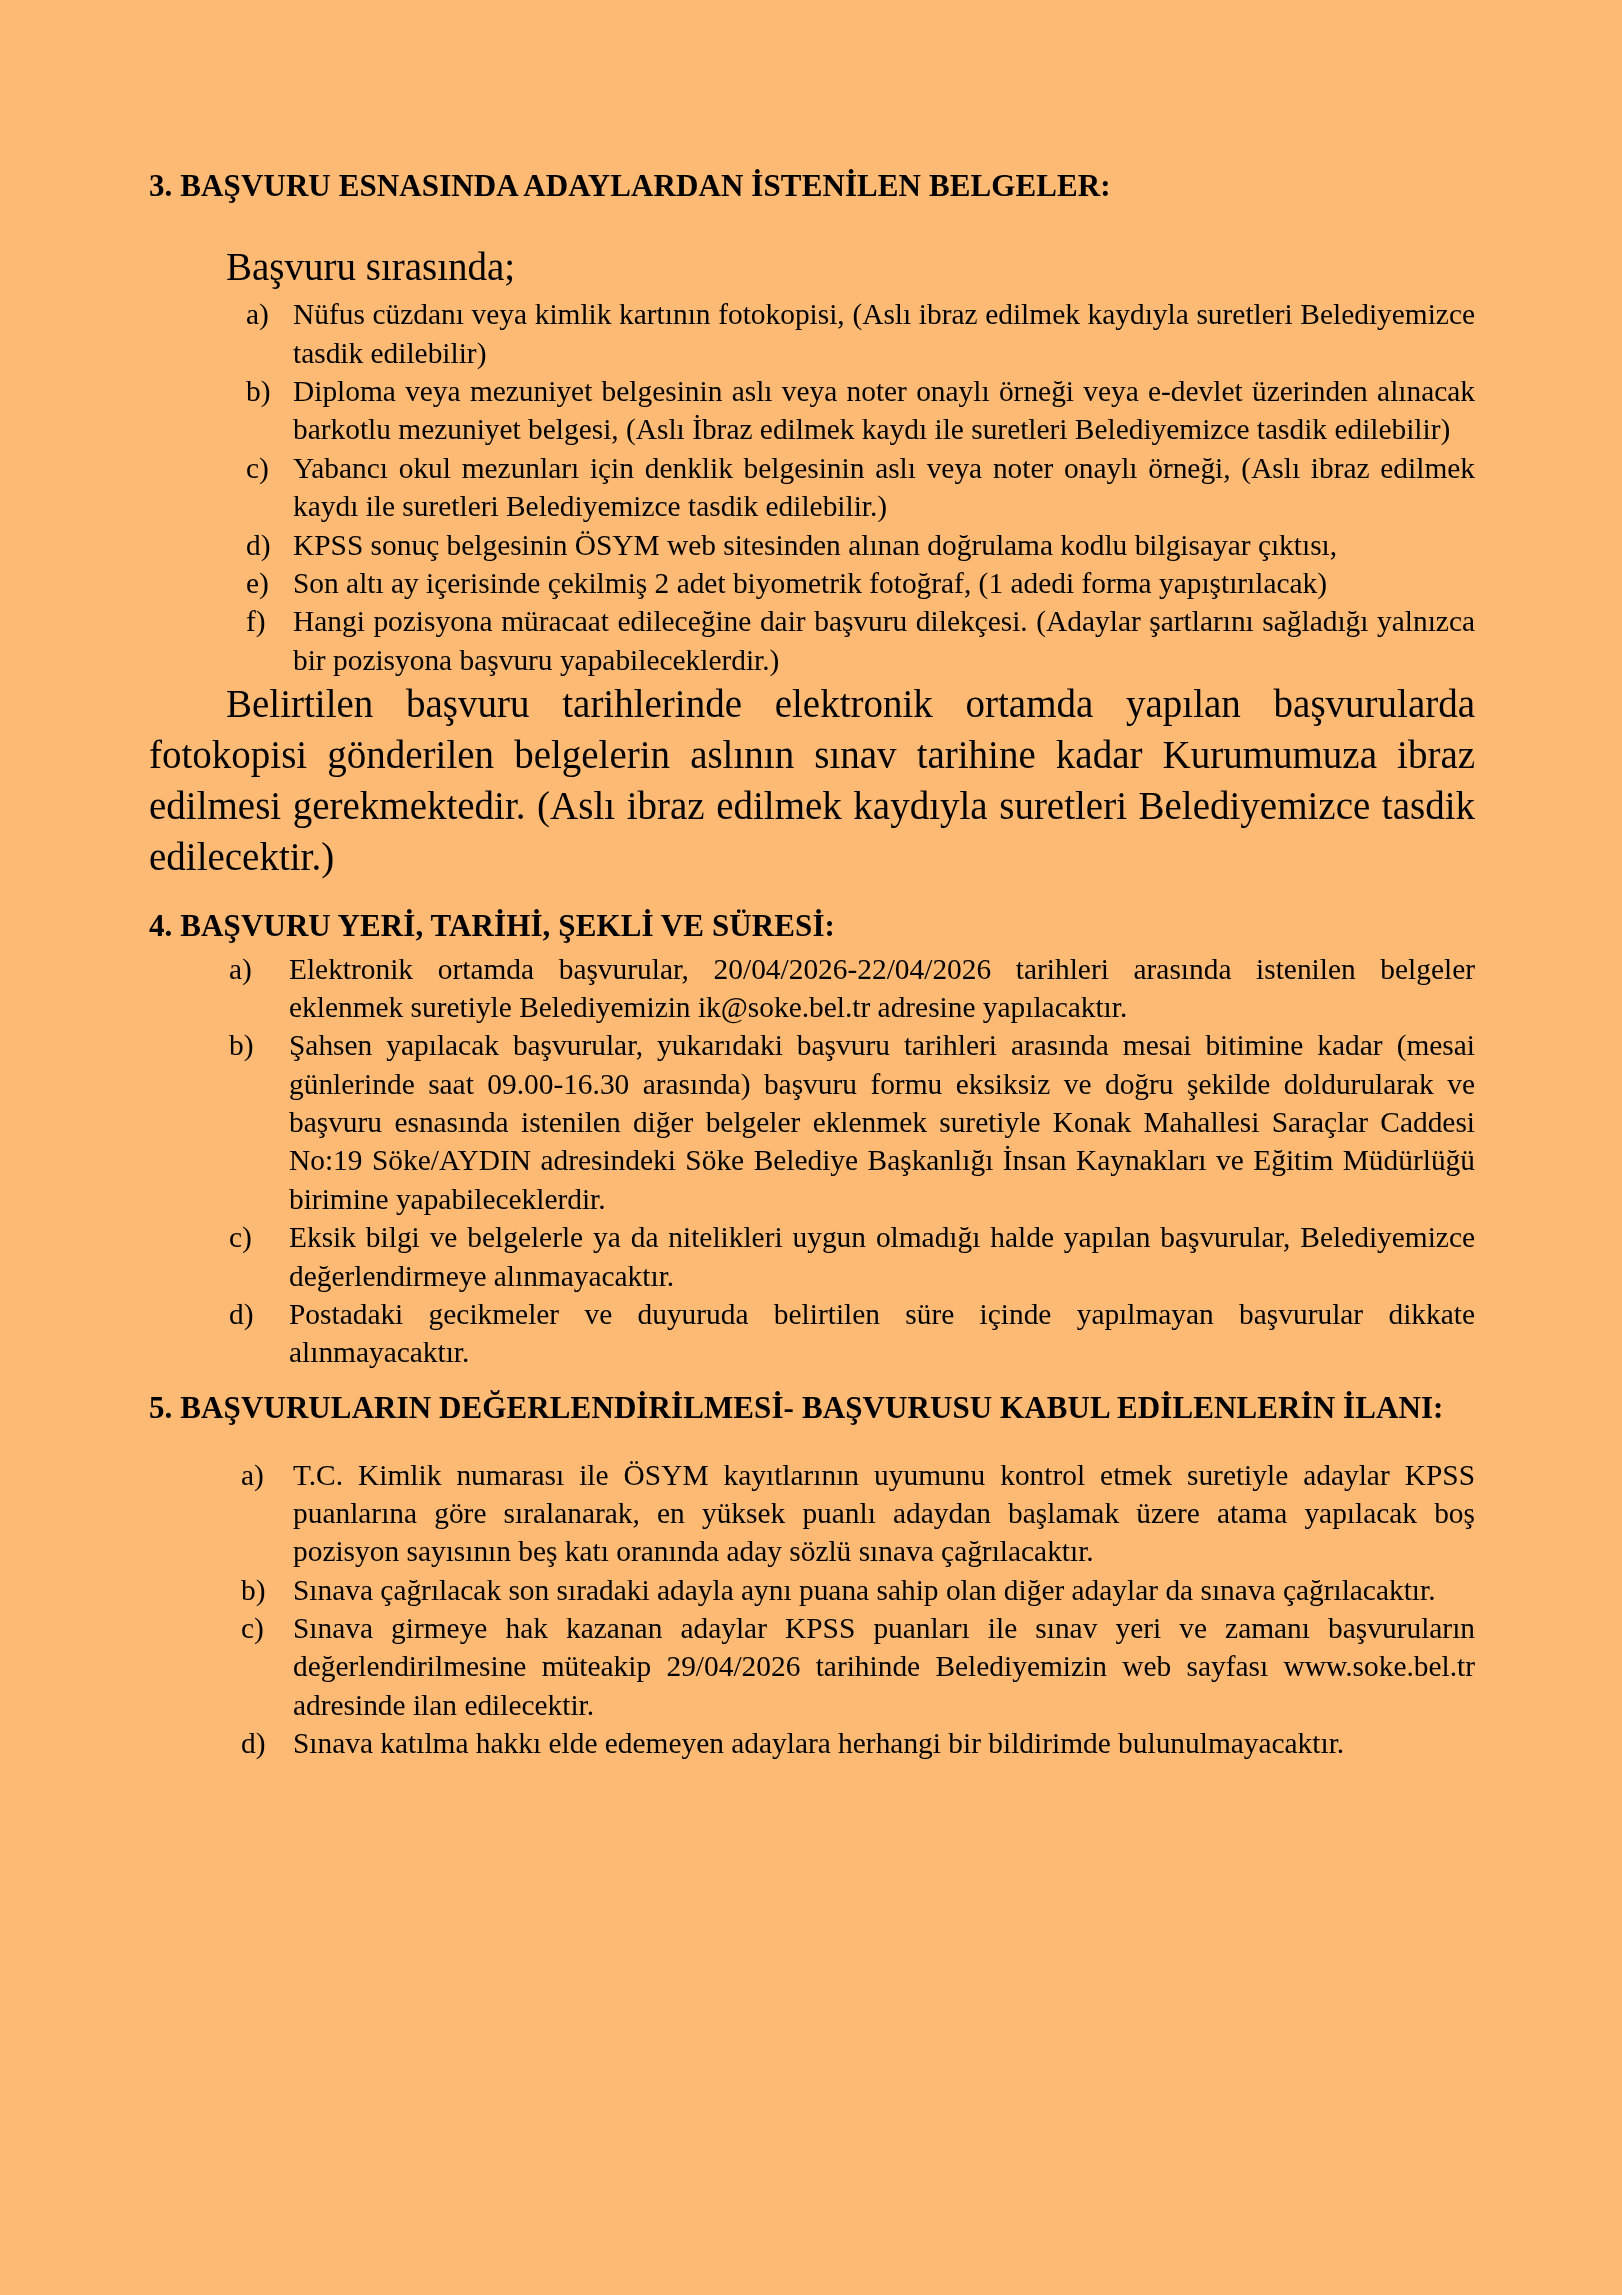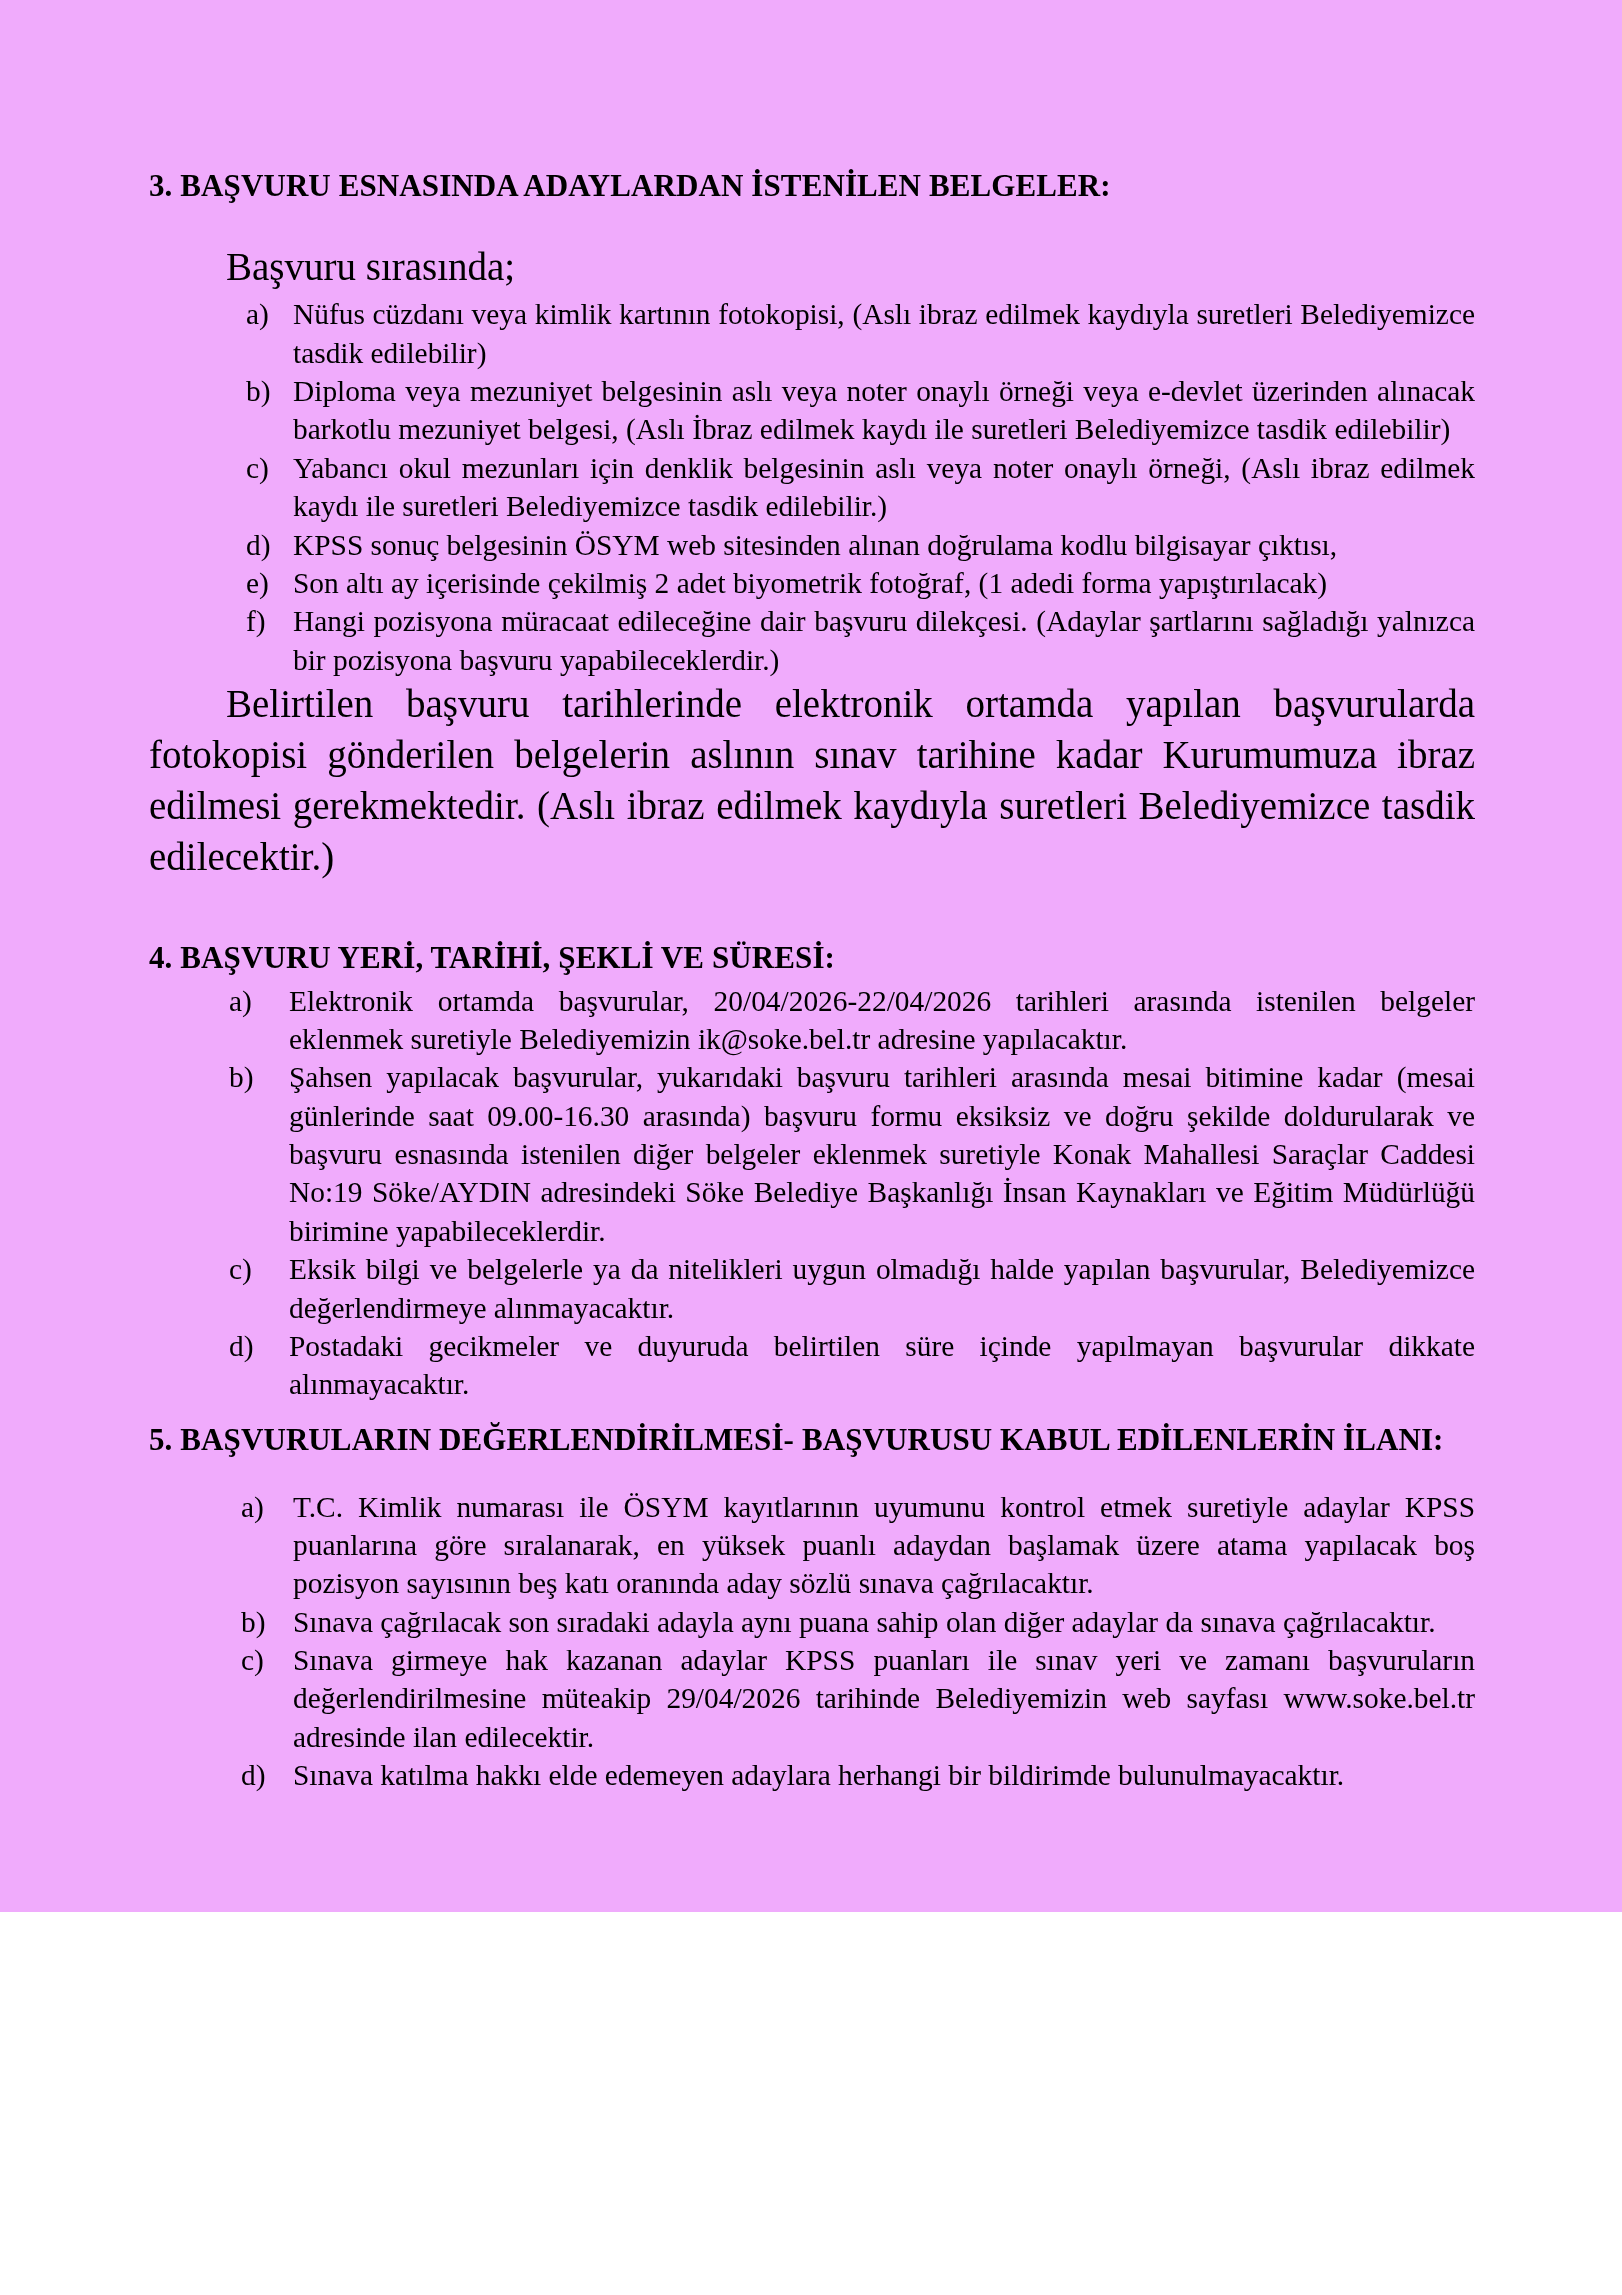--- a/index.html
+++ b/index.html
@@ -3,22 +3,22 @@
 <meta charset="utf-8">
 <style>
   html, body {
     margin: 0;
     padding: 0;
     background: #ffffff;
   }
   .page {
     position: relative;
     width: 1623px;
-    height: 1912px;
-    background: #f0abfc;
+    height: 2295px;
+    background: #fdba74;
     box-sizing: border-box;
     padding: 167px 147px 79px 149px;
     font-family: "Liberation Serif", "DejaVu Serif", serif;
     color: #000000;
   }
   .doc {
     width: 1326px;
   }
 
   
@@ -28,21 +28,21 @@
     line-height: 1.22;
     text-align: justify;
     text-justify: inter-word;
     margin: 0;
     letter-spacing: 0.1px;
   }
   .section-heading.spread {
     text-align-last: left;
   }
   .heading-gap-top-1 { margin-top: 0; }
-  .heading-gap-top-2 { margin-top: 56px; }
+  .heading-gap-top-2 { margin-top: 24px; }
   .heading-gap-top-3 { margin-top: 17px; }
 
   
   p.body-par {
     font-size: 39px;
     line-height: 1.305;
     margin: 0;
     text-align: justify;
     text-justify: inter-word;
   }

